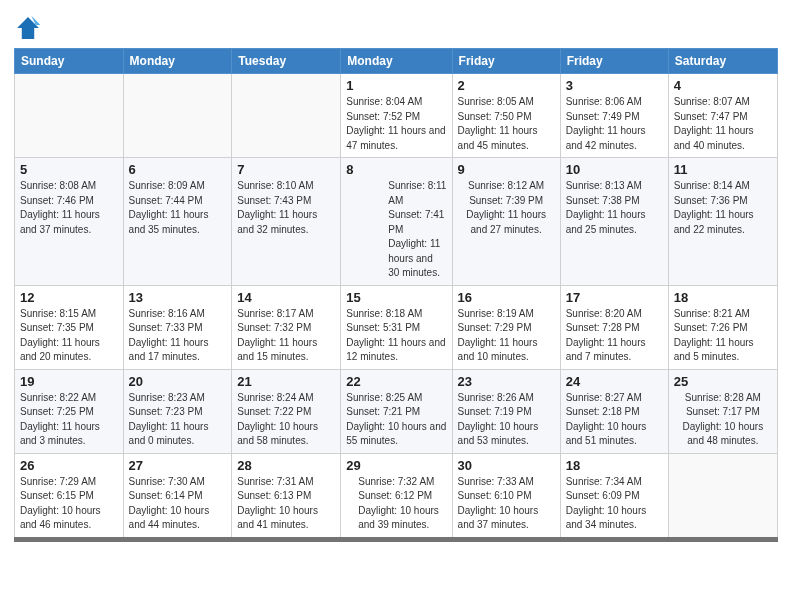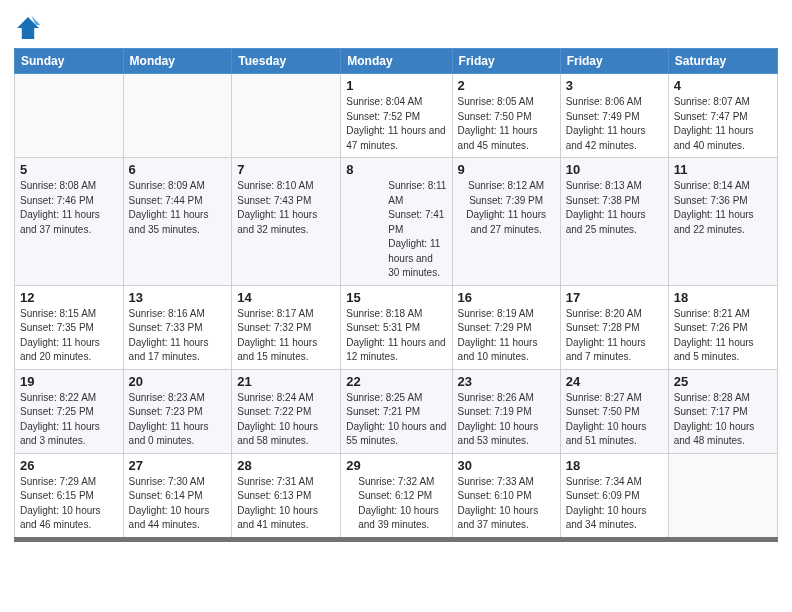--- a/index.html
+++ b/index.html
@@ -288,26 +288,26 @@
           </td>
           <td>
             <span class="day-num">23</span>
             <div class="day-info" style="white-space: pre-line;">Sunrise: 8:26 AM
 Sunset: 7:19 PM
 Daylight: 10 hours and 53 minutes.</div>
           </td>
           <td>
             <span class="day-num">24</span>
             <div class="day-info" style="white-space: pre-line;">Sunrise: 8:27 AM
-Sunset: 7:50 PM
+Sunset: 2:18 PM
 Daylight: 10 hours and 51 minutes.</div>
           </td>
           <td>
             <span class="day-num">25</span>
-            <div class="day-info" style="white-space: pre-line;">Sunrise: 8:28 AM
+            <div class="day-info" style="white-space: pre-line; text-align: center;">Sunrise: 8:28 AM
 Sunset: 7:17 PM
 Daylight: 10 hours and 48 minutes.</div>
           </td>
         </tr>
         <tr class="last-row">
           <td>
             <span class="day-num">26</span>
             <div class="day-info" style="white-space: pre-line;">Sunrise: 7:29 AM
 Sunset: 6:15 PM
 Daylight: 10 hours and 46 minutes.</div>

